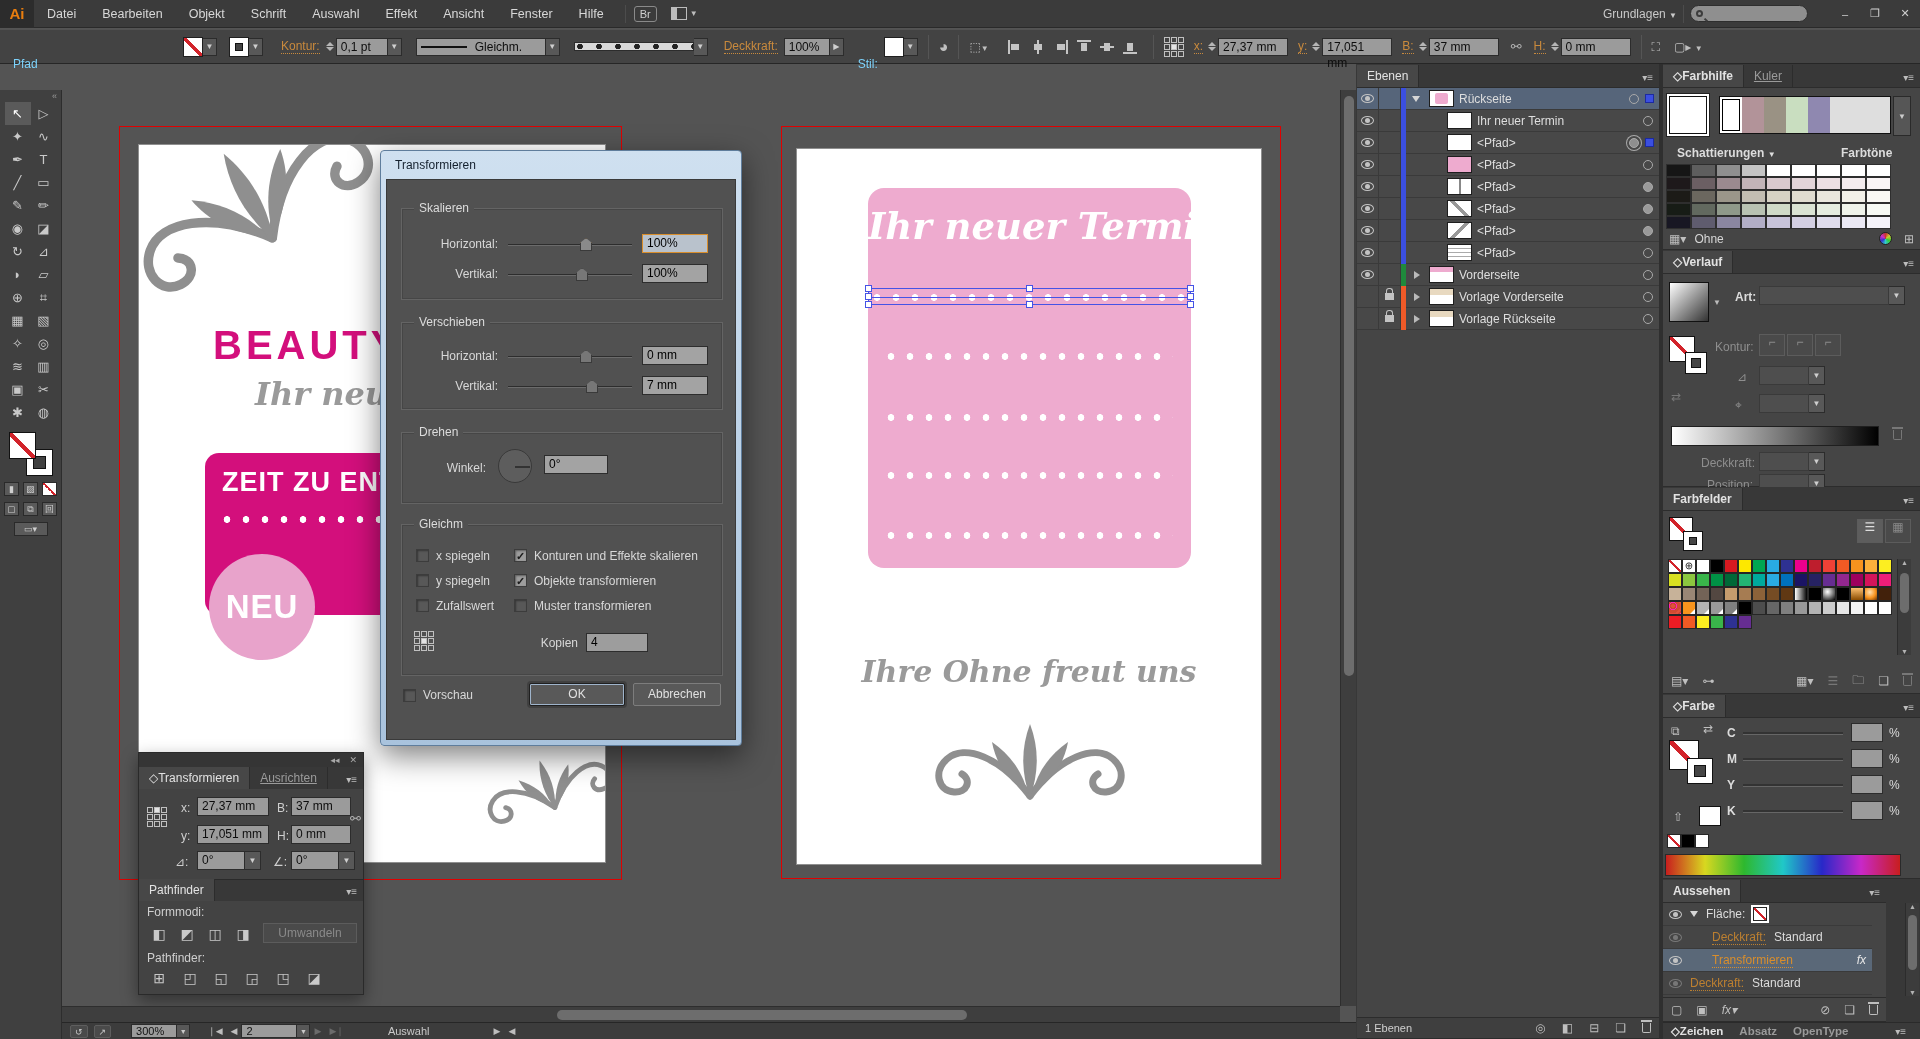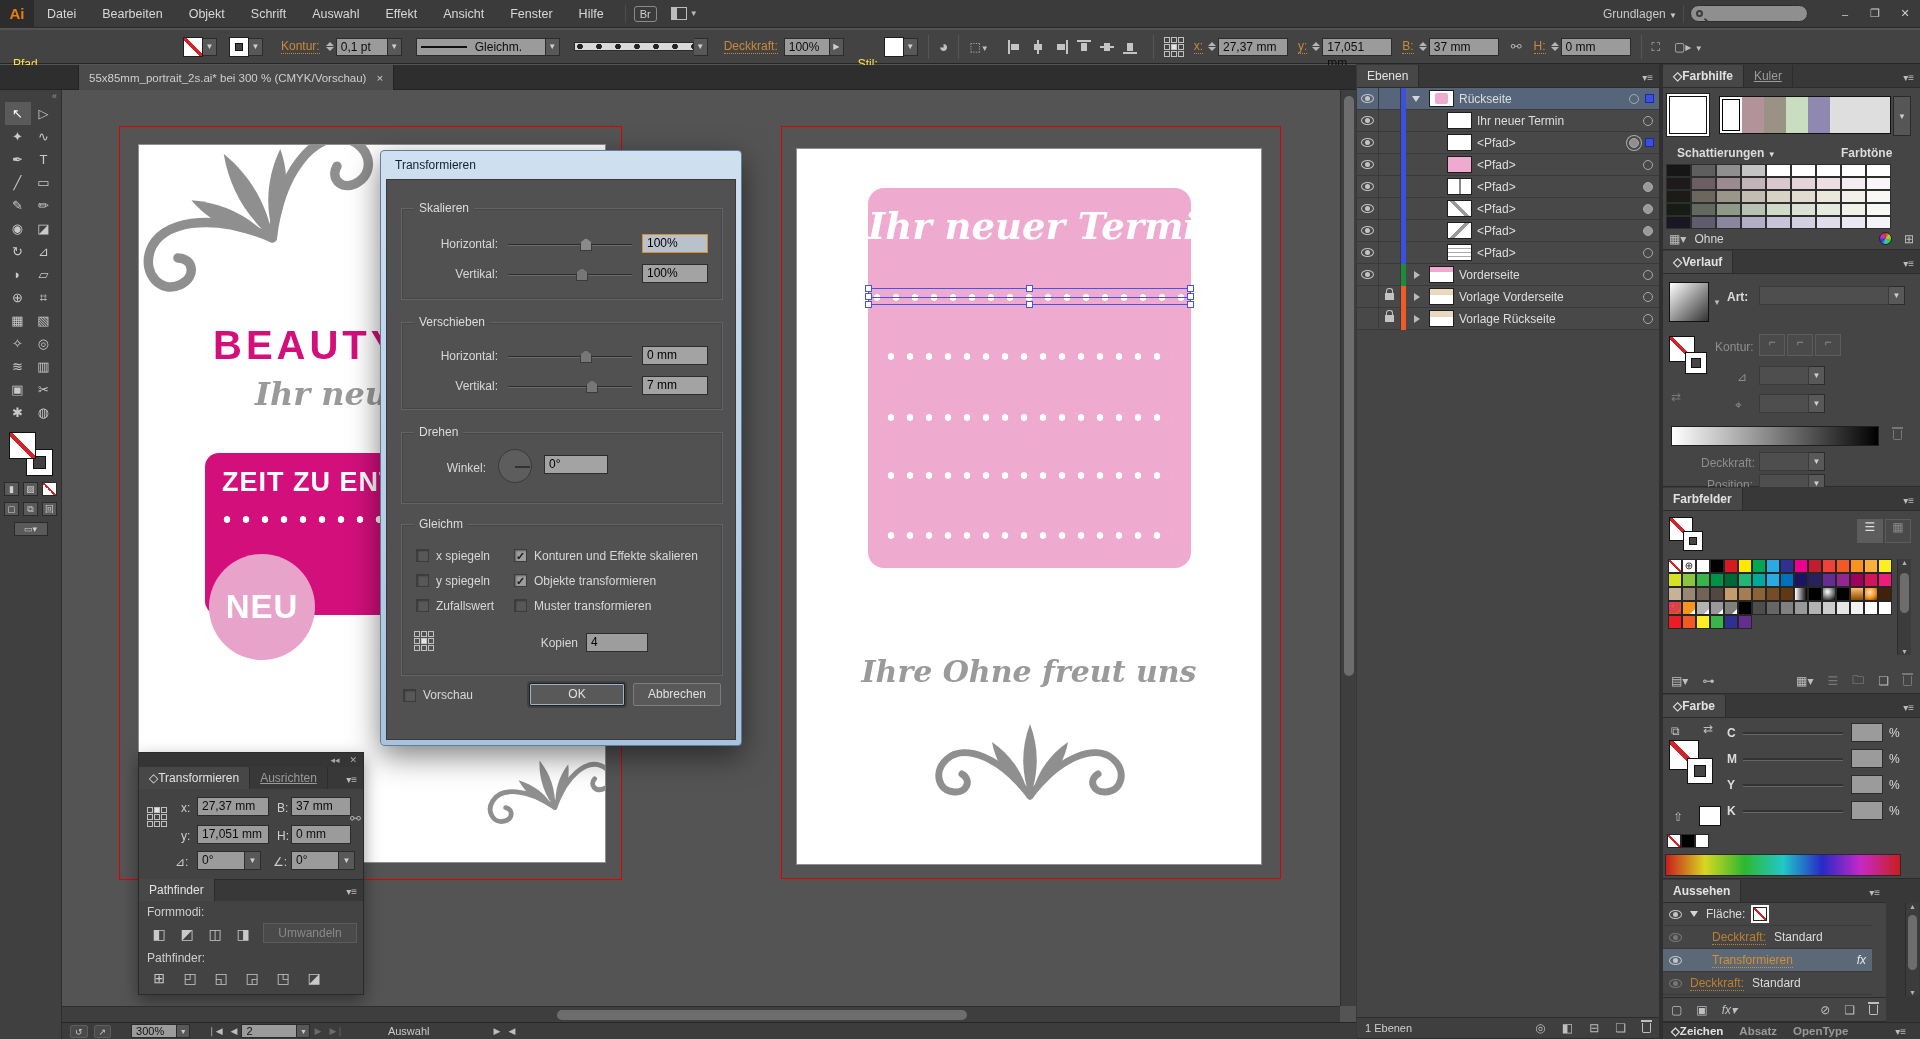--- a/index.html
+++ b/index.html
@@ -18,21 +18,21 @@
   .layout-btn { display:flex; align-items:center; gap:3px; color:#bdbdbd; }
   .layout-glyph { display:inline-block; width:16px; height:13px; border:1px solid #bdbdbd; background:linear-gradient(90deg,#bdbdbd 5px,transparent 5px); }
   .ws-switch { margin-left:auto; display:flex; align-items:center; gap:6px; color:#c9c9c9; }
   .searchbox { width:118px; height:17px; background:#8f8f8f; border:1px solid #2e2e2e; border-radius:9px; display:flex; align-items:center; padding:0 5px; }
   .mag { width:7px; height:7px; border:2px solid #3c3c3c; border-radius:50%; position:relative; }
   .mag::after { content:""; position:absolute; width:4px; height:2px; background:#3c3c3c; transform:rotate(45deg); left:6px; top:7px; }
   .winbtns { display:flex; margin-left:16px; }
   .winbtn { width:30px; height:22px; display:flex; align-items:center; justify-content:center; color:#cfcfcf; font-size:11px; }
 
   .controlbar { left:0; top:29px; width:1920px; height:35px; background:#434343; border-top:1px solid #525252; border-bottom:1px solid #262626; display:flex; align-items:center; }
-  .cb-label { color:#fde047; font-size:12px;margin-top:35px; }
+  .cb-label { color:#7dd3fc; font-size:12px;margin-top:35px; }
   .cb-link { color:#c98a3d; border-bottom:1px dotted #c98a3d; font-size:12px; }
   .cb-field { background:#9b9b9b; color:#0d0d0d; border:1px solid #2c2c2c; height:18px; line-height:16px; padding:0 4px; font-size:12px; }
   .cb-drop { width:14px; height:18px; background:#585858; border:1px solid #2c2c2c; border-left:none; color:#cfcfcf; font-size:8px; display:flex; align-items:center; justify-content:center; }
   .cb-sep { width:1px; height:24px; background:#2c2c2c; border-right:1px solid #555; margin:0 10px; }
   .stepper { display:flex; flex-direction:column; justify-content:center; gap:1px; margin-right:2px; }
   .stepper i { width:0; height:0; border-left:4px solid transparent; border-right:4px solid transparent; }
   .stepper .up { border-bottom:4px solid #b5b5b5; }
   .stepper .dn { border-top:4px solid #b5b5b5; }
   .swatch-sm { width:20px; height:20px; background:#fff; border:1px solid #1f1f1f; position:relative; }
   .none-slash::after { content:""; position:absolute; inset:0; background:linear-gradient(45deg,transparent 44%,#d2232a 44%,#d2232a 56%,transparent 56%); }
@@ -310,26 +310,20 @@
         <i class="up"></i>
         <i class="dn"></i>
       </span>
     <span class="cb-field" style="width:70px">0 mm</span>
     <span class="cb-sep"></span>
     <span class="ico">⛶</span>
     <span style="width:14px"></span>
     <span class="ico">▢▸ <span style="font-size:8px">▼</span></span>
   </div>
 
-  <div class="abs tabbar">
-    <div class="doc-tab">
-      <span>55x85mm_portrait_2s.ai* bei 300 % (CMYK/Vorschau)</span>
-      <span>×</span>
-    </div>
-  </div>
 
   <div class="abs toolbar">
     <div class="tb-head">«</div>
     <div id="tool-grid" class="tool-grid">
         <div class="tool active">
           <span>↖</span>
         </div>
         <div class="tool">
           <span>▷</span>
         </div>
@@ -877,21 +871,21 @@
     </div>
 
     <div class="panel" style="left:307px;top:186px;width:257px;height:237px">
       <div class="phead">
         <span class="ptab" style="font-weight:bold">◇<span>Verlauf</span></span>
         <span class="pmenu">▾≡</span>
       </div>
       <div style="position:absolute;left:6px;top:32px;width:40px;height:40px;background:linear-gradient(135deg,#fff,#333);border:1px solid #111"></div>
       <span style="position:absolute;left:50px;top:48px;font-size:8px;color:#bbb">▼</span>
       <span class="p-label" style="position:absolute;left:40px;top:42px;font-weight:bold"></span>
-      <span style="position:absolute;left:64px;top:40px;color:#dcdcdc;font-weight:bold">Art:</span>
+      <span style="position:absolute;left:72px;top:40px;color:#dcdcdc;font-weight:bold">Art:</span>
       <span class="p-field" style="left:96px;top:36px;width:130px;background:#4e4e4e;border-color:#3a3a3a"></span>
         <span class="p-drop" style="left:226px;top:36px">▼</span>
       <div style="position:absolute;left:6px;top:86px;width:26px;height:26px;background:#fff;border:1px solid #111" class="none-slash"></div>
       <div style="position:absolute;left:22px;top:102px;width:22px;height:22px;background:#fff;border:1px solid #111">
           <div style="position:absolute;inset:5px;background:#454545;border:1px solid #111"></div>
         </div>
       <span style="position:absolute;left:52px;top:90px;color:#8e8e8e">Kontur:</span>
       <span class="dis-btn" style="left:96px;top:84px;width:26px;height:22px">⌐</span>
       <span class="dis-btn" style="left:124px;top:84px;width:26px;height:22px">⌐</span>
       <span class="dis-btn" style="left:152px;top:84px;width:26px;height:22px">⌐</span>

